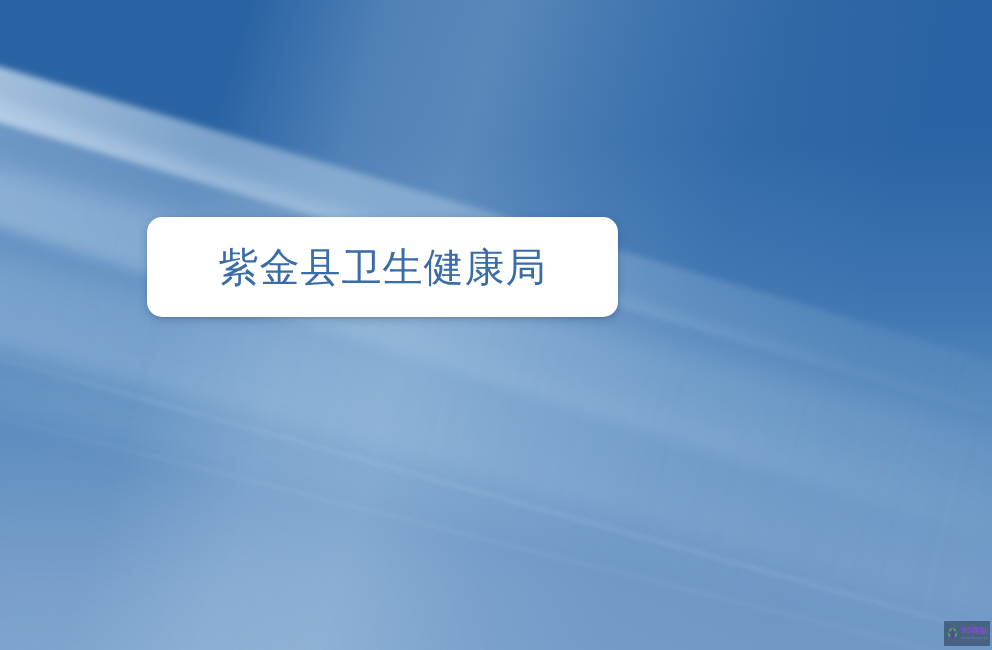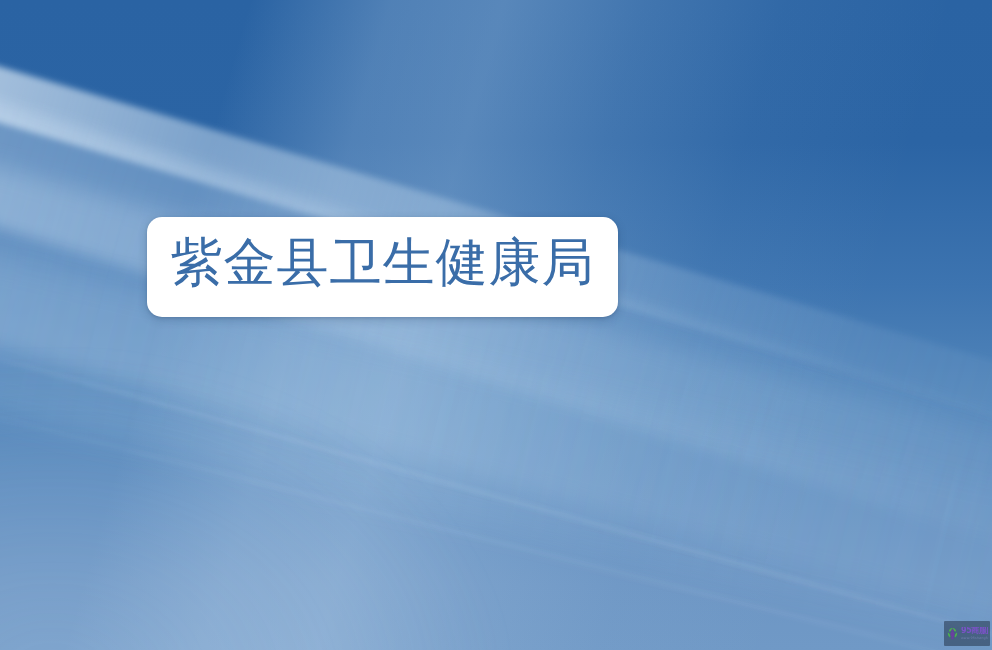--- a/index.html
+++ b/index.html
@@ -182,22 +182,22 @@
     background: #ffffff;
     border-radius: 15px;
     box-shadow: 0 3px 10px rgba(22, 52, 88, 0.22),
                 0 1px 3px rgba(22, 52, 88, 0.16);
     display: flex;
     align-items: center;
     justify-content: center;
   }
 
   .title-text {
-    font-family: Liberation Mono, monospace;
-    font-size: 52px;
+    font-family: Liberation Sans, sans-serif;
+    font-size: 40px;
     line-height: 1;
     letter-spacing: 1px;
     color: #3a6da8;
     white-space: nowrap;
     user-select: none;
   }
 
   
   .watermark {
     position: absolute;

